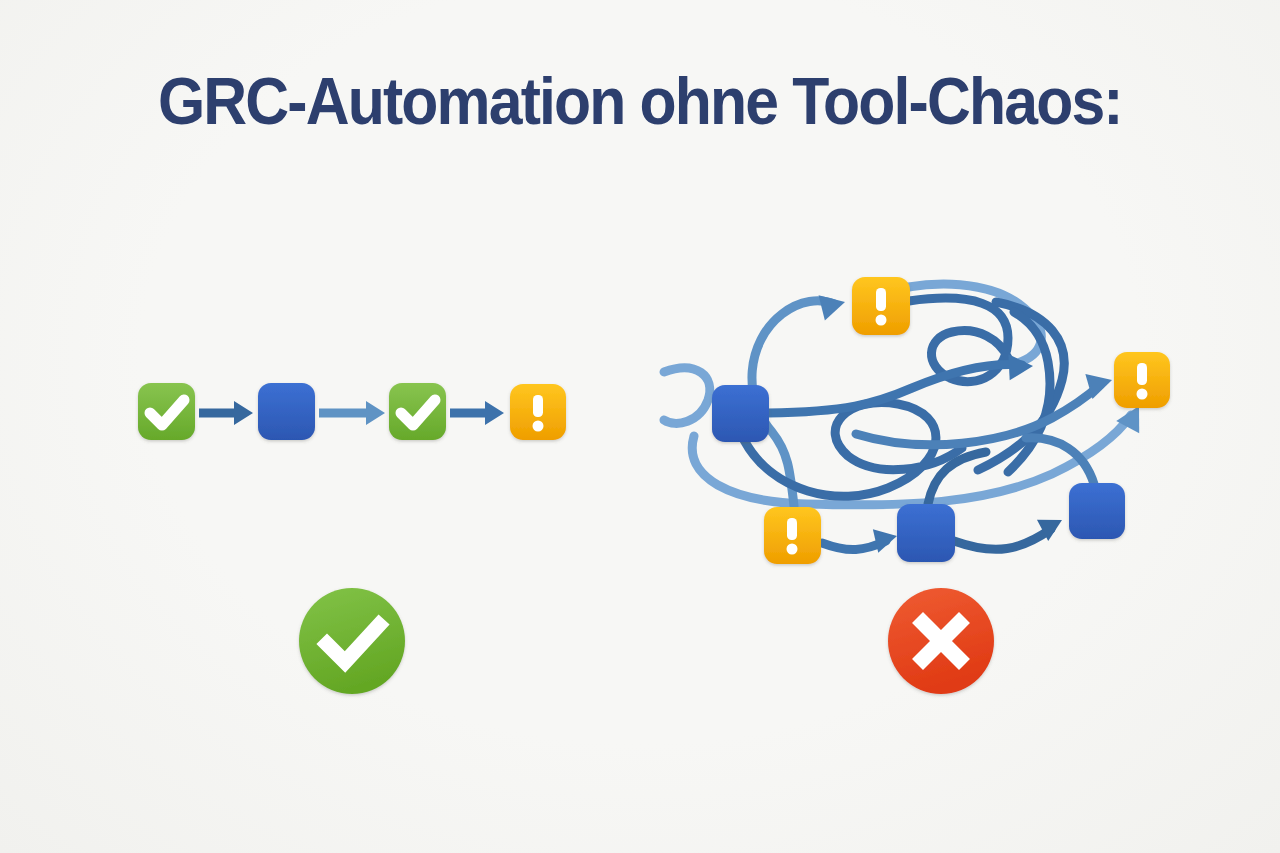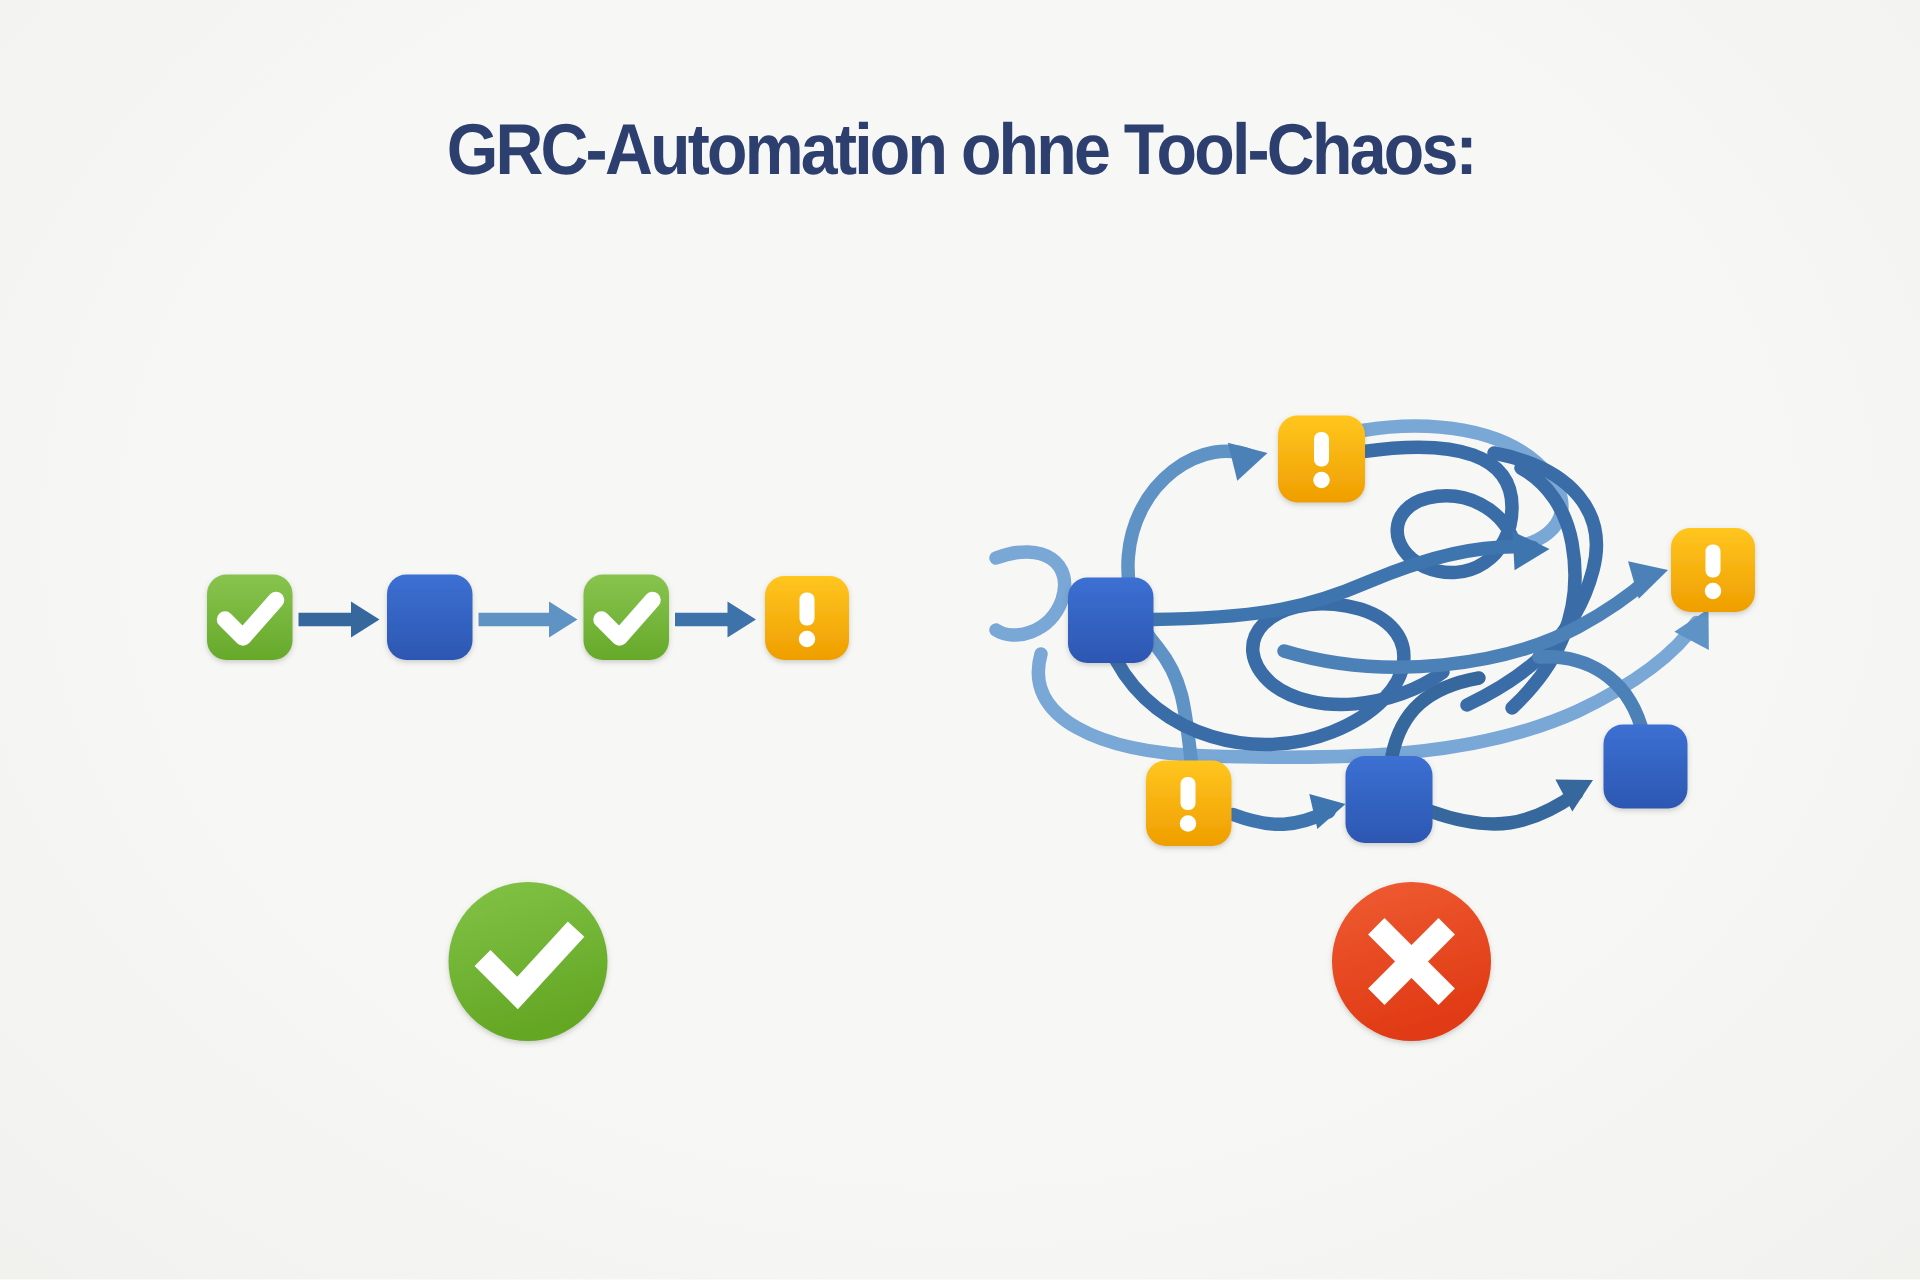--- a/index.html
+++ b/index.html
@@ -20,21 +20,21 @@
   }
   .headline {
     position: absolute;
     top: 66px;
     left: 0;
     width: 1280px;
     margin: 0;
     text-align: center;
     font-family: "Liberation Sans", sans-serif;
     font-weight: 700;
-    font-size: 48px;
+    font-size: 66px;
     line-height: 70px;
     letter-spacing: -2px;
     color: #2d3f6e;
   }
   .headline .squeeze {
     display: inline-block;
     transform: scaleX(0.92);
     transform-origin: 50% 50%;
   }
   .diagram-svg {

